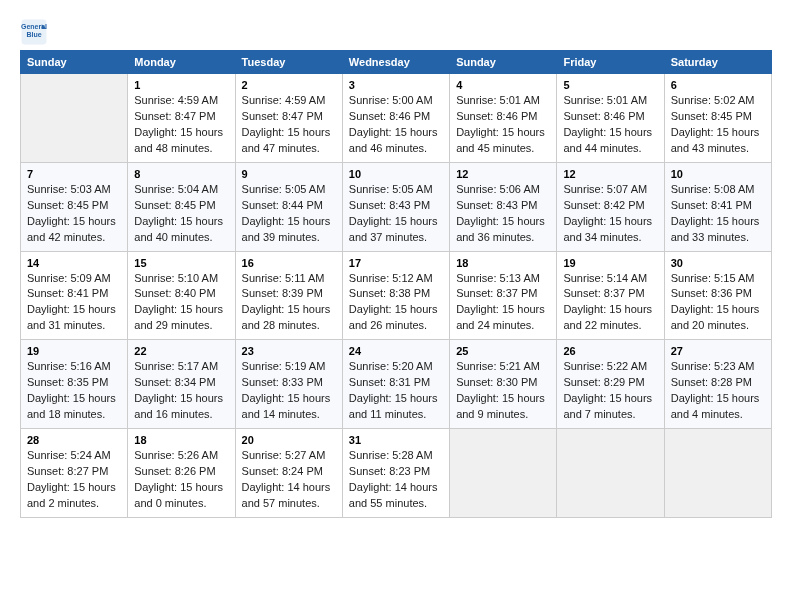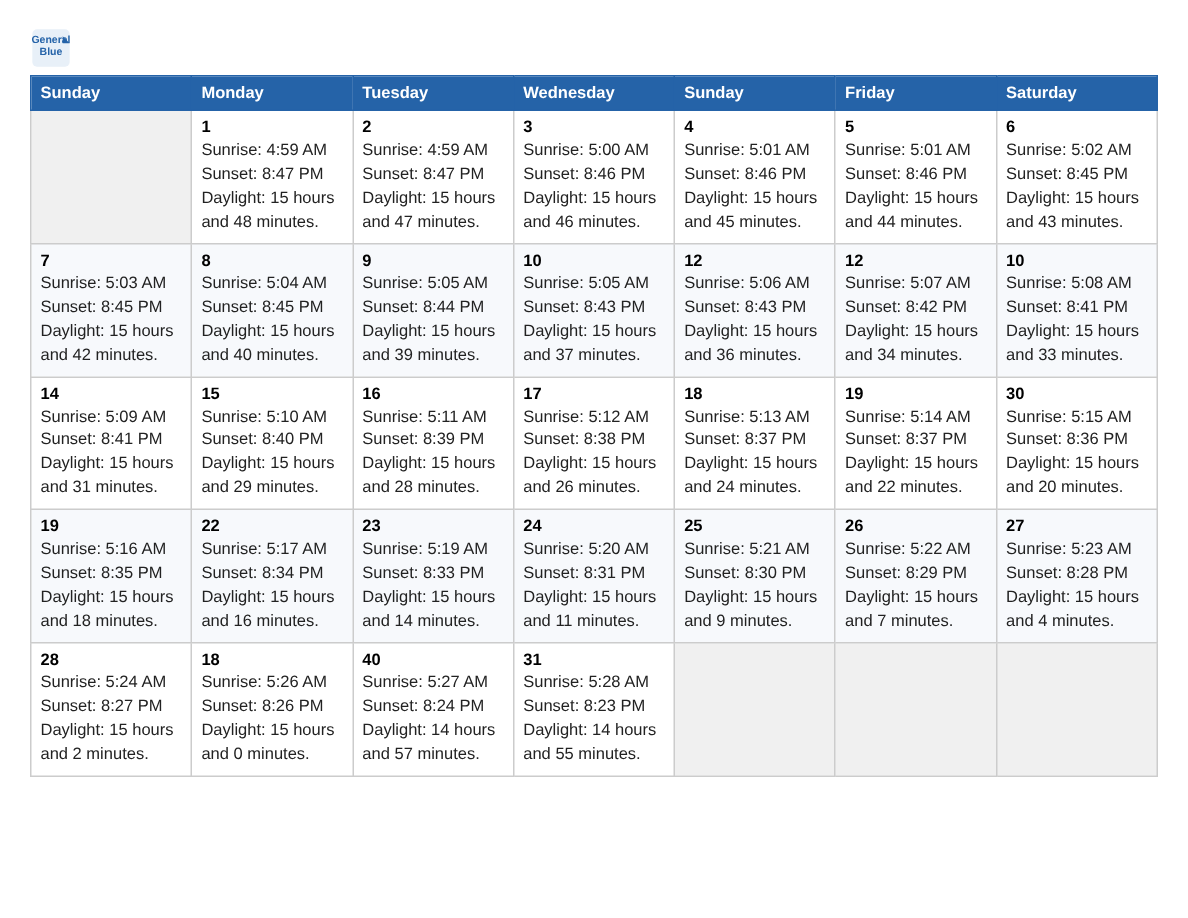--- a/index.html
+++ b/index.html
@@ -244,21 +244,21 @@
         <tr>
           <td>
             <span class="day-num">28</span>
             <div class="day-info">Sunrise: 5:24 AM<br>Sunset: 8:27 PM<br>Daylight: 15 hours<br>and 2 minutes.</div>
           </td>
           <td>
             <span class="day-num">18</span>
             <div class="day-info">Sunrise: 5:26 AM<br>Sunset: 8:26 PM<br>Daylight: 15 hours<br>and 0 minutes.</div>
           </td>
           <td>
-            <span class="day-num">40</span>
+            <span class="day-num">20</span>
             <div class="day-info">Sunrise: 5:27 AM<br>Sunset: 8:24 PM<br>Daylight: 14 hours<br>and 57 minutes.</div>
           </td>
           <td>
             <span class="day-num">31</span>
             <div class="day-info">Sunrise: 5:28 AM<br>Sunset: 8:23 PM<br>Daylight: 14 hours<br>and 55 minutes.</div>
           </td>
           <td class="empty"></td>
           <td class="empty"></td>
           <td class="empty"></td>
         </tr>

